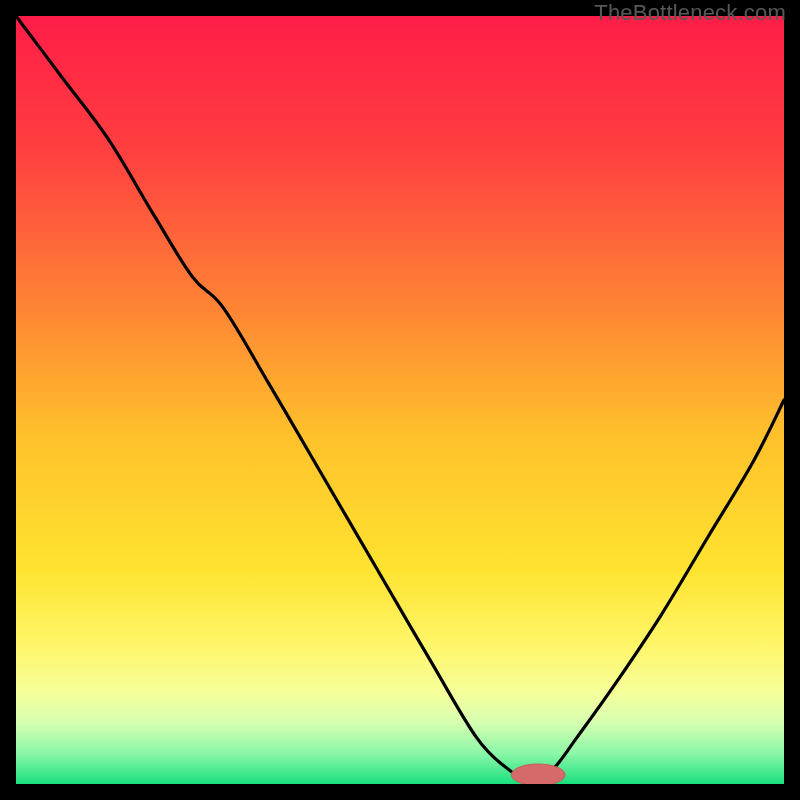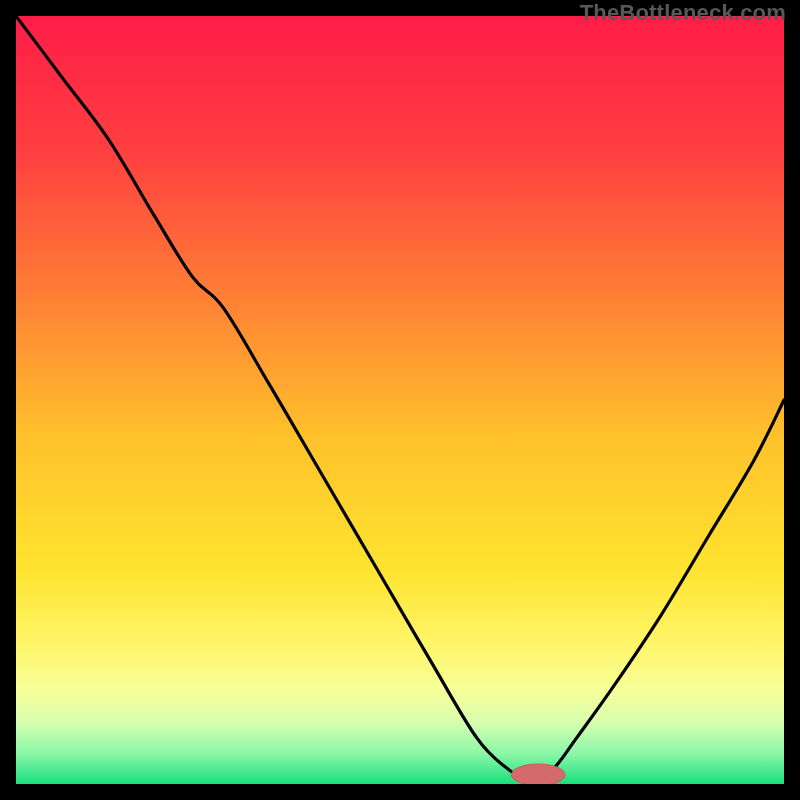--- a/index.html
+++ b/index.html
@@ -22,21 +22,21 @@
     left: 16px;
     top: 16px;
     width: 768px;
     height: 768px;
   }
   .watermark {
     position: absolute;
     top: 0px;
     right: 14px;
     font-size: 22px;
-    font-weight: 700;
+    font-weight: 400;
     color: #585858;
     letter-spacing: 0.2px;
   }
 </style>
 </head>
 <body>
 
 <div class="frame">
   <svg class="plot" viewBox="0 0 768 768" preserveAspectRatio="none">
     <defs>

